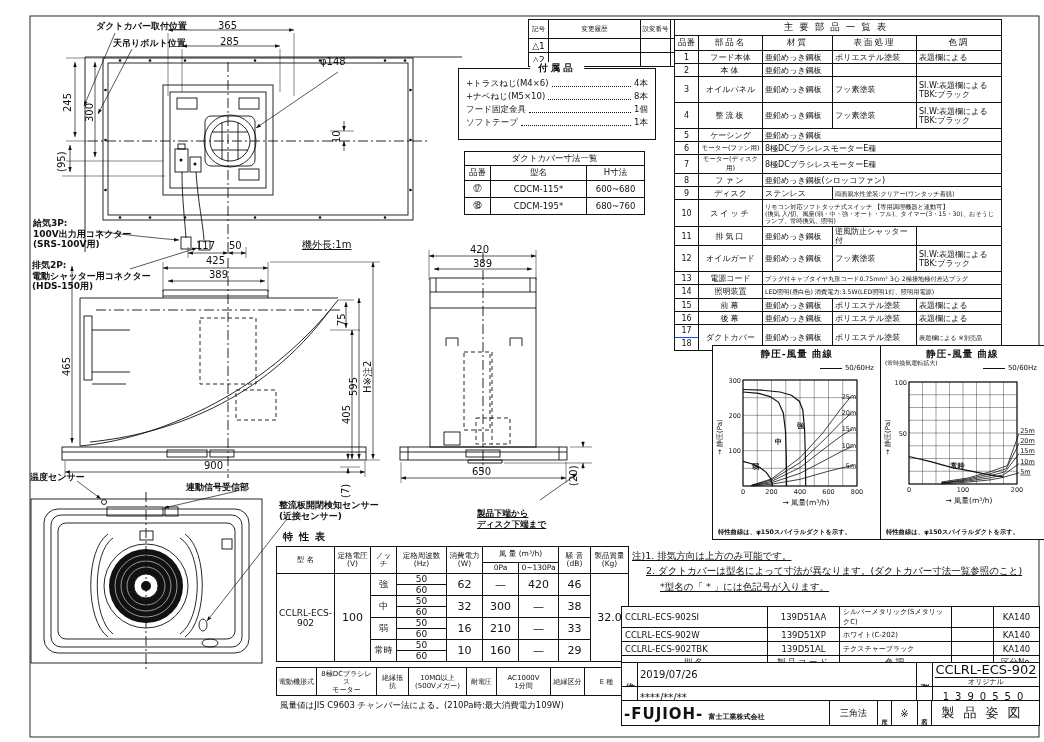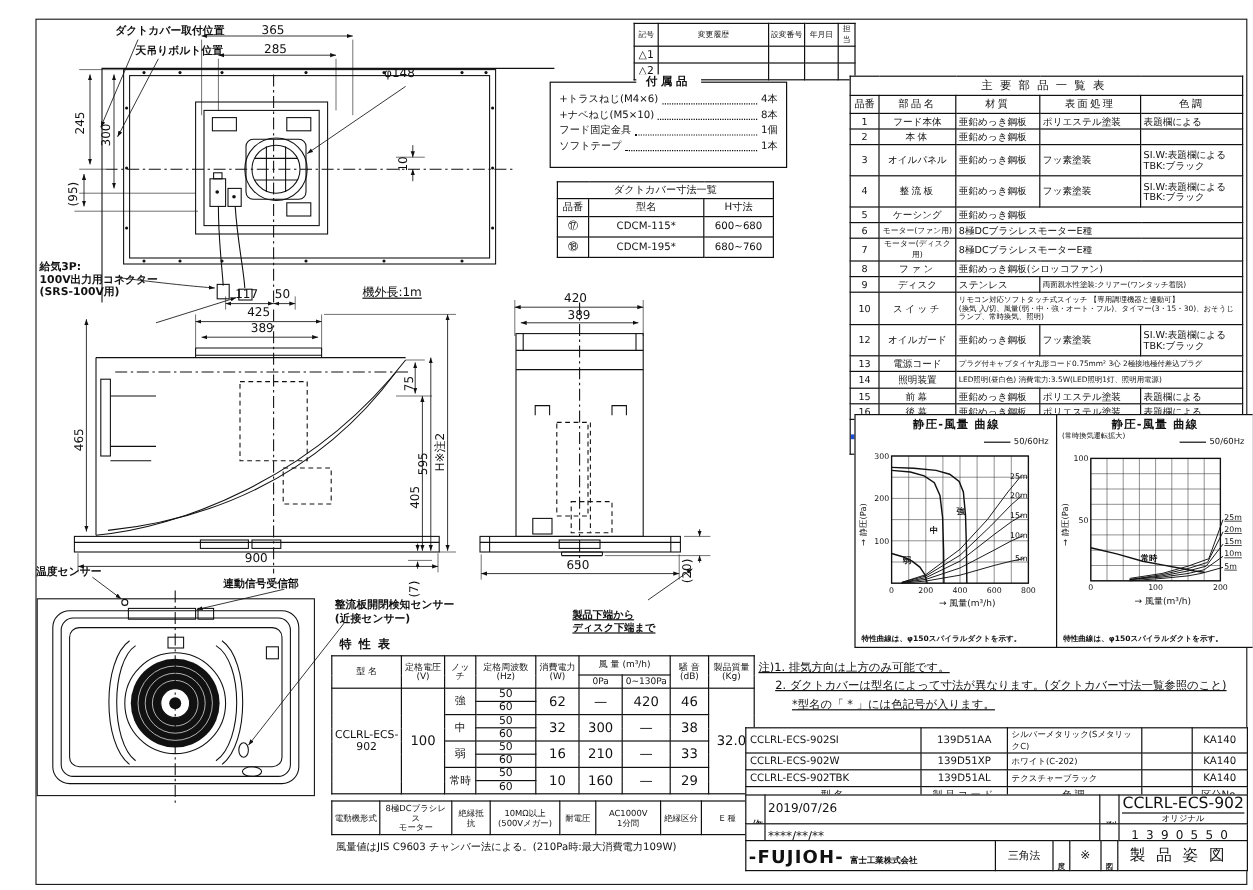--- a/index.html
+++ b/index.html
@@ -6,28 +6,28 @@
   #sheet{position:relative;width:1044px;height:742px;background:#ffffff;overflow:hidden;color:#111;}
   .abs{position:absolute;}
   .dim{position:absolute;font-size:10px;line-height:11px;white-space:pre-line;color:#111;}
   .rot{transform:rotate(-90deg);transform-origin:0 0;white-space:nowrap;}
   .lbl{position:absolute;font-size:9px;line-height:10.5px;white-space:pre-line;font-weight:bold;}
   .ul{text-decoration:underline;margin-top:17px;}
   table{border-collapse:collapse;table-layout:fixed;position:absolute;background:#fff;}
   td,th{border:1px solid #111;padding:0 2px;white-space:pre-line;overflow:hidden;font-weight:normal;vertical-align:middle;}
   .c{text-align:center;}
   .ls2{letter-spacing:2px;}
-  #parts{left:708px;top:19px;width:327px;font-size:8px;margin-top:44px;}
+  #parts{left:674px;top:19px;width:327px;font-size:8px;}
   #parts .pt-title{font-size:9.5px;letter-spacing:6px;text-align:center;}
   #parts th{font-size:8.5px;text-align:center;}
   #parts td{font-size:8px;line-height:9px;}
   #parts .sm{font-size:6.2px;line-height:7px;}
   .no17{padding:0;}
   .no17 span{display:block;line-height:12px;}
-  .no17 span:first-child{border-bottom:4px solid #1d4ed8;}
+  .no17 span:first-child{border-bottom:1px solid #1d4ed8;}
   #rev{left:528px;top:19px;width:184px;font-size:6.5px;}
   #rev th{font-size:6.5px;text-align:center;padding:0 1px;}
   #rev td{text-align:center;font-size:9px;}
   #accbox{position:absolute;left:458px;top:68px;width:196px;height:70px;border:1.3px solid #111;background:#fff;}
   #acc-title{position:absolute;top:-7px;left:50%;transform:translateX(-50%);background:#fff;padding:0 8px;font-size:9.5px;font-weight:bold;letter-spacing:3px;white-space:nowrap;}
   .acc-row{display:flex;align-items:flex-end;font-size:8.5px;line-height:13px;padding:0 7px;}
   .acc-dots{flex:1;border-bottom:1px dotted #111;margin:0 3px 3px 3px;}
   #ducttbl{left:464px;top:151px;width:180px;font-size:8.5px;}
   #ducttbl th{font-size:8.5px;text-align:center;}
   #ducttbl td{text-align:center;height:16px;}
@@ -240,20 +240,23 @@
   <span class="lbl" style="left:96px;top:21px;">ダクトカバー取付位置</span>
   <span class="lbl" style="left:113px;top:38px;">天吊りボルト位置</span>
   <span class="dim rot" style="left:62px;top:112px;">245</span>
   <span class="dim rot" style="left:84px;top:122px;">300</span>
   <span class="dim rot" style="left:56px;top:172px;">(95)</span>
   <span class="dim" style="left:320px;top:56px;">φ148</span>
   <span class="dim rot" style="left:331px;top:143px;">10</span>
   <span class="lbl" style="left:33px;top:218px;">給気3P:
 100V出力用コネクター
 (SRS-100V用)</span>
+  <span class="lbl" style="left:32px;top:260px;">排気2P:
+電動シャッター用コネクター
+(HDS-150用)</span>
   <span class="dim ul" style="left:302px;top:222px;">機外長:1m</span>
   <span class="dim" style="left:196px;top:240px;">117</span>
   <span class="dim" style="left:229px;top:240px;">50</span>
 
   <span class="dim" style="left:206px;top:255px;">425</span>
   <span class="dim" style="left:209px;top:269px;">389</span>
   <span class="dim rot" style="left:61px;top:376px;">465</span>
   <span class="dim rot" style="left:336px;top:326px;">75</span>
   <span class="dim rot" style="left:348px;top:396px;">595</span>
   <span class="dim rot" style="left:341px;top:424px;">405</span>
@@ -433,20 +436,27 @@
           <td class="c">9</td>
           <td class="c">ディスク</td>
           <td>ステンレス</td>
           <td colspan="2" class="sm">両面親水性塗装:クリアー(ワンタッチ着脱)</td>
         </tr>
     <tr style="height:27px">
           <td class="c">10</td>
           <td class="c ls2">スイッチ</td>
           <td colspan="3" class="sm">リモコン対応ソフトタッチ式スイッチ 【専用調理機器と連動可】
 (換気 入/切、風量(弱・中・強・オート・フル)、タイマー(3・15・30)、おそうじランプ、常時換気、照明)</td>
+        </tr>
+    <tr style="height:13px">
+          <td class="c">11</td>
+          <td class="c ls2">排気口</td>
+          <td>亜鉛めっき鋼板</td>
+          <td>逆風防止シャッター付</td>
+          <td></td>
         </tr>
     <tr style="height:26px">
           <td class="c">12</td>
           <td class="c">オイルガード</td>
           <td>亜鉛めっき鋼板</td>
           <td>フッ素塗装</td>
           <td>SI.W:表題欄による
 TBK:ブラック</td>
         </tr>
     <tr style="height:13px">

